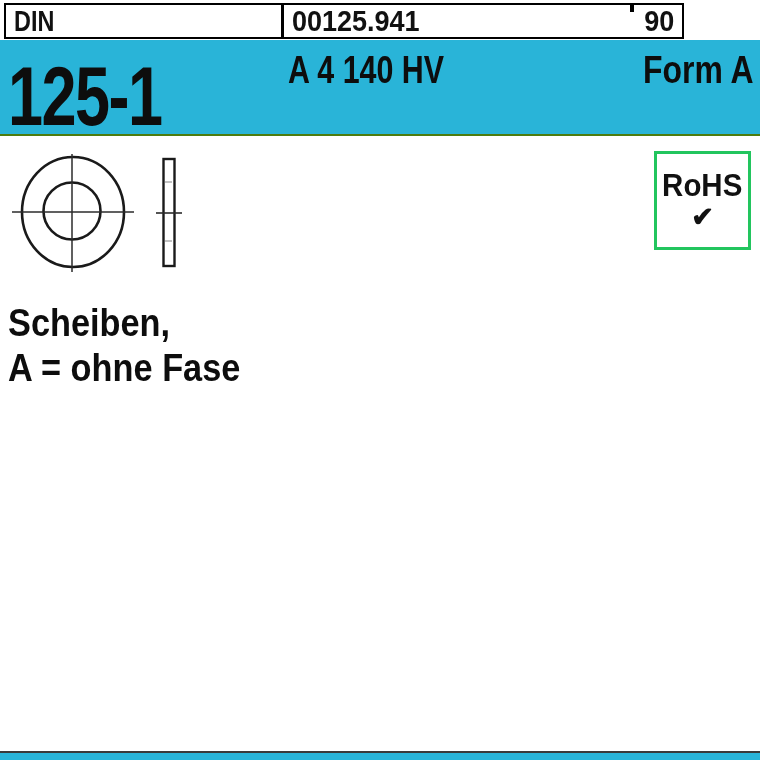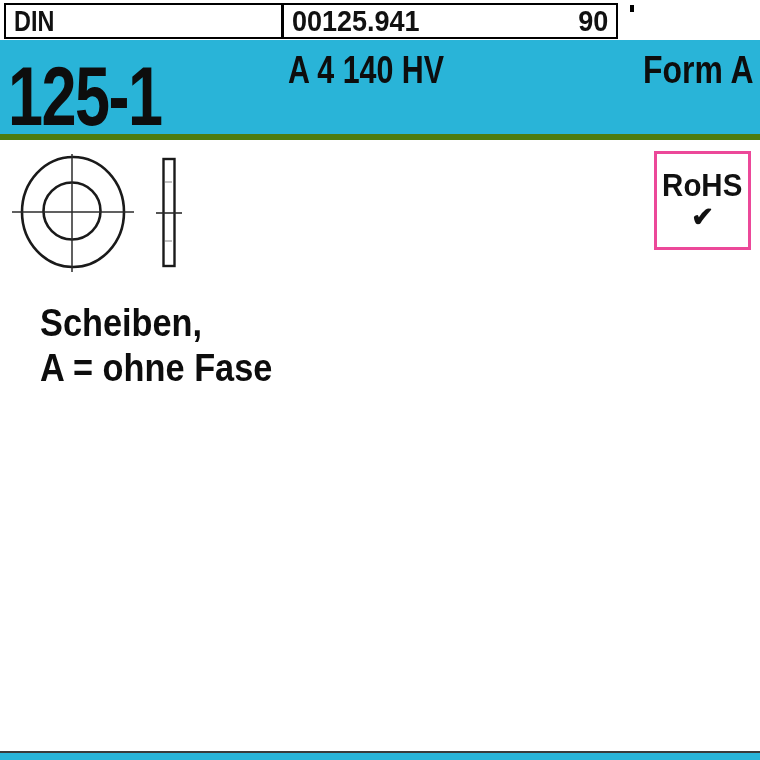--- a/index.html
+++ b/index.html
@@ -2,66 +2,66 @@
 <html><head>
 <meta charset="utf-8">
 <style>
   html,body{margin:0;padding:0;background:#ffffff;}
   .page{
     position:relative;width:760px;height:760px;background:#ffffff;overflow:hidden;
     font-family:"Liberation Sans", sans-serif;color:#111;
   }
   
   .header-box{
-    position:absolute;left:4px;top:3px;width:614px;height:36px;
+    position:absolute;left:4px;top:3px;width:680px;height:36px;
     background:#fff;border:2px solid #000;box-sizing:border-box;padding-left:16px;
   }
   .hdr-text{
     position:absolute;top:0;height:100%;display:flex;align-items:center;
     font-size:30px;font-weight:bold;white-space:nowrap;
   }
   .hdr-din{left:8px;transform:scaleX(.78);transform-origin:left center;}
   .hdr-article{left:286px;transform:scaleX(.9);transform-origin:left center;}
   .hdr-page{right:8px;transform:scaleX(.9);transform-origin:right center;}
   .hdr-divider{position:absolute;left:275px;top:0;width:3px;height:100%;background:#000;}
   .hdr-notch{position:absolute;left:624px;top:0;width:4px;height:7px;background:#000;}
   
   .banner{
     position:absolute;left:0;top:40px;width:760px;height:94px;
-    background:#29b4d8;border-bottom:6px solid #4d7c0f;box-sizing:content-box;
+    background:#29b4d8;border-bottom:2px solid #4d7c0f;box-sizing:content-box;
   }
   .banner .std{
     position:absolute;left:8px;top:14px;font-size:84px;line-height:1;
     font-weight:bold;letter-spacing:-2px;transform:scaleX(.75);transform-origin:left top;
     white-space:nowrap;color:#0d0d0d;
   }
   .banner .material{
     position:absolute;left:288px;top:11px;font-size:38px;line-height:1;
     font-weight:bold;transform:scaleX(.8);transform-origin:left top;white-space:nowrap;color:#0d0d0d;
   }
   .banner .form{
     position:absolute;right:6px;top:11px;font-size:38px;line-height:1;
     font-weight:bold;transform:scaleX(.84);transform-origin:right top;white-space:nowrap;color:#0d0d0d;
   }
   
   .drawing{position:absolute;left:0;top:145px;}
   
   .badge{
-    position:absolute;left:654px;width:97px;background:#fff;border:3px solid #ec4899;
+    position:absolute;left:654px;width:97px;background:#fff;border:3px solid #22c55e;
     box-sizing:border-box;display:flex;flex-direction:column;align-items:center;justify-content:center;
     text-align:center;
   }
   .rohs-box{top:151px;height:99px;gap:1px;}
   .rohs-label{font-size:31px;font-weight:bold;line-height:1.05;transform:scaleX(.95);}
   .rohs-check{font-size:27px;font-weight:bold;line-height:1;}
   .reach-box{top:268px;height:103px;}
   .reach-line{font-size:29px;font-weight:bold;line-height:1.02;transform:scaleX(.95);white-space:nowrap;}
   .reach-line.small{font-size:26px;}
   
-  .description{position:absolute;left:8px;top:300px;margin-left:32px;}
+  .description{position:absolute;left:8px;top:300px;}
   .desc-line{
     font-size:39px;font-weight:bold;line-height:45px;white-space:nowrap;
     transform:scaleX(.88);transform-origin:left center;color:#0d0d0d;
   }
   
   .footer-bar{
     position:absolute;left:0;top:751px;width:760px;height:9px;
     background:#29b4d8;border-top:2px solid #3a3a3a;box-sizing:border-box;
   }
 </style>

